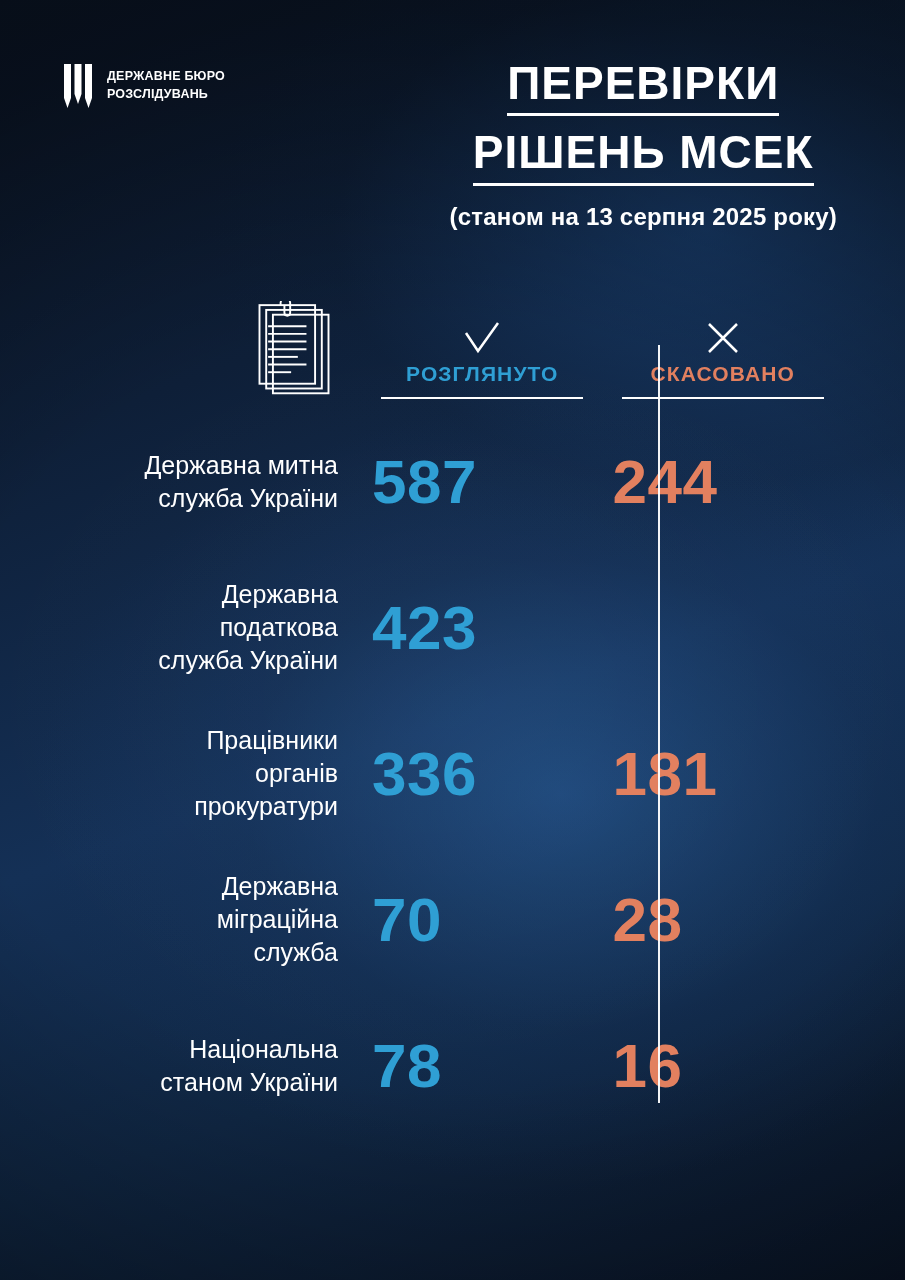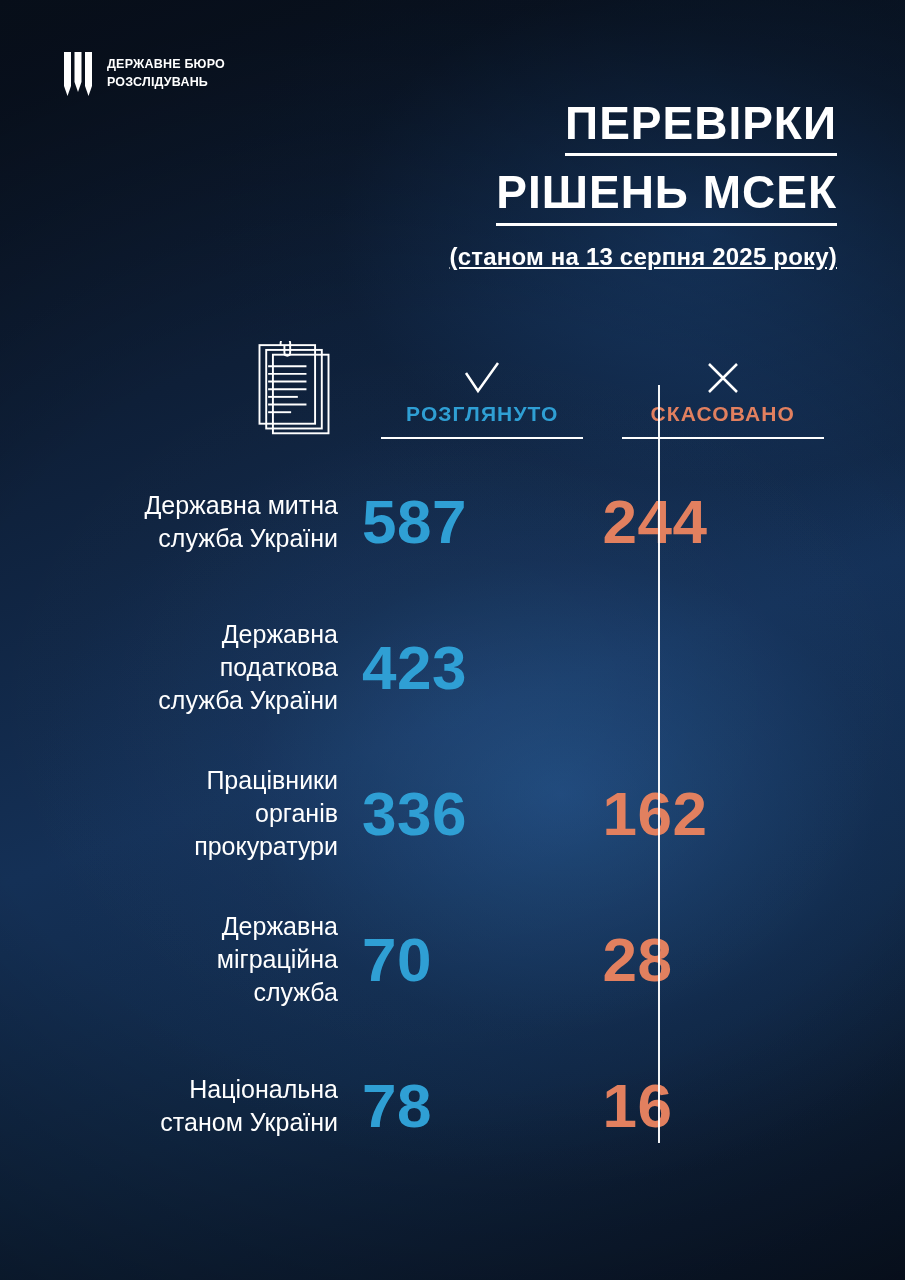--- a/index.html
+++ b/index.html
@@ -32,22 +32,21 @@
     background: radial-gradient(ellipse 900px 700px at 50% 55%, rgba(255,255,255,0.02) 0%, rgba(0,0,0,0.0) 55%, rgba(0,0,0,0.35) 100%);
     pointer-events: none;
   }
 
   
   .header {
     position: relative;
     z-index: 2;
     display: flex;
     align-items: flex-start;
-    padding: 44px 66px 0 62px;
-    flex-direction: column;
+    padding: 56px 66px 0 62px;
   }
   .brand {
     display: flex;
     align-items: center;
     gap: 13px;
     padding-top: 8px;
   }
   .brand-mark {
     width: 32px;
     height: 44px;
@@ -57,23 +56,22 @@
     font-size: 12.5px;
     font-weight: bold;
     line-height: 1.42;
     letter-spacing: 0.2px;
     color: #ffffff;
     text-transform: uppercase;
     white-space: pre-line;
   }
   .title-block {
     margin-left: auto;
-    text-align: right;
+    text-align: center;
     padding-right: 2px;
-    text-decoration: underline;
   }
   .title-line {
     display: inline-block;
     font-size: 46px;
     font-weight: bold;
     letter-spacing: 1px;
     line-height: 1.18;
     border-bottom: 3px solid #ffffff;
     padding-bottom: 3px;
     margin-bottom: 9px;
@@ -143,20 +141,21 @@
     margin-left: 296px;
     width: 2px;
     background: #ffffff;
     opacity: 0.95;
   }
   .row {
     display: grid;
     grid-template-columns: 300px 1fr 1fr;
     align-items: center;
     min-height: 146px;
+    gap: 10px;
   }
   .row-label {
     text-align: right;
     padding-right: 24px;
     font-size: 25px;
     line-height: 1.32;
     color: #ffffff;
     white-space: pre-line;
   }
   .num {
@@ -254,21 +253,21 @@
 податкова
 служба України</div>
         <div class="num approved">423</div>
       </div>
 
       <div class="row">
         <div class="row-label">Працівники
 органів
 прокуратури</div>
         <div class="num approved">336</div>
-        <div class="num cancelled">162</div>
+        <div class="num cancelled">181</div>
       </div>
 
       <div class="row">
         <div class="row-label">Державна
 міграційна
 служба</div>
         <div class="num approved">70</div>
         <div class="num cancelled">28</div>
       </div>
 

